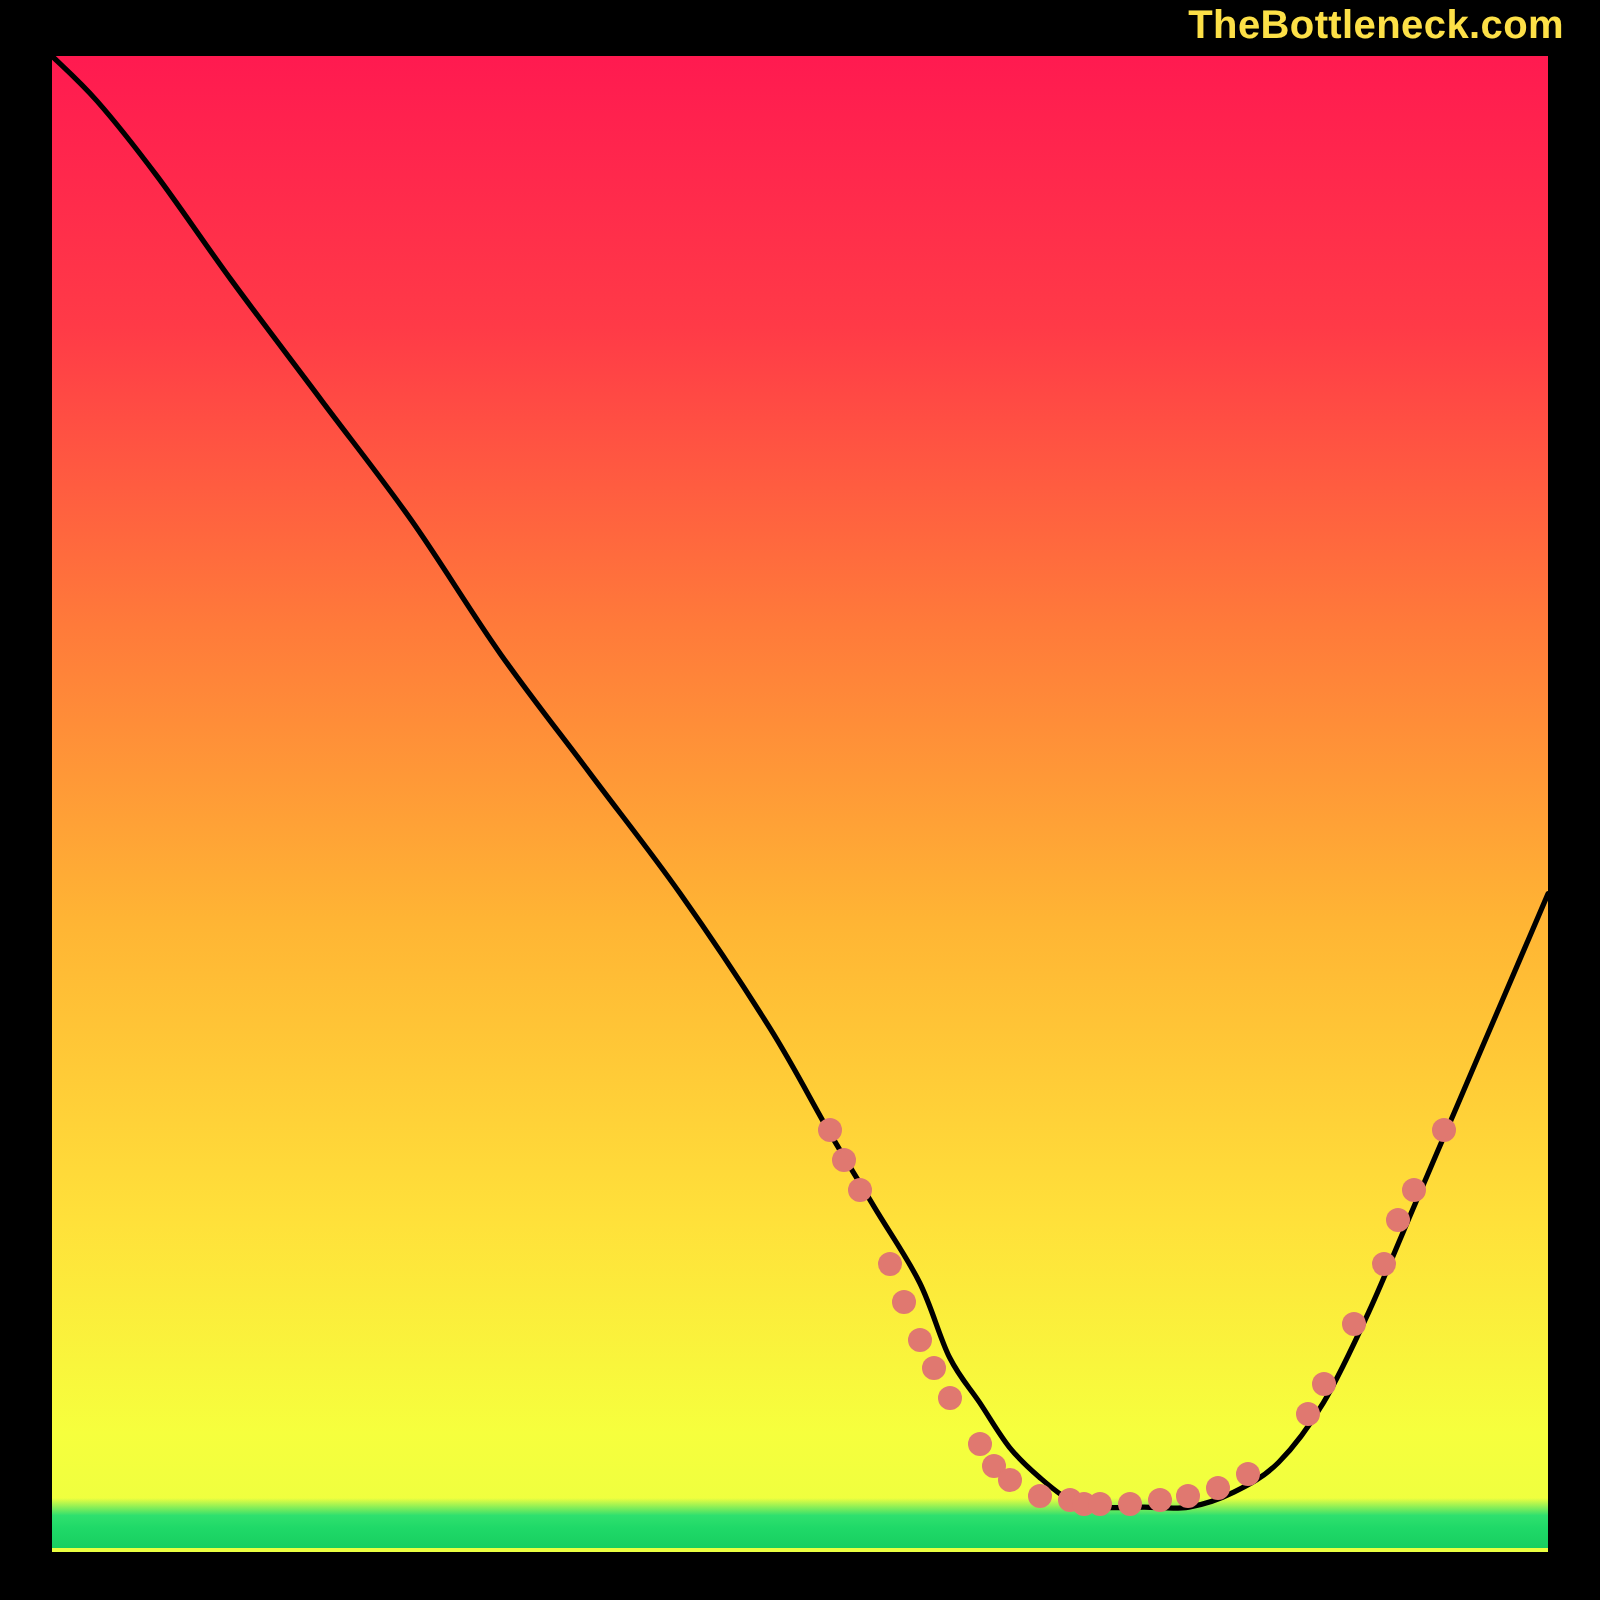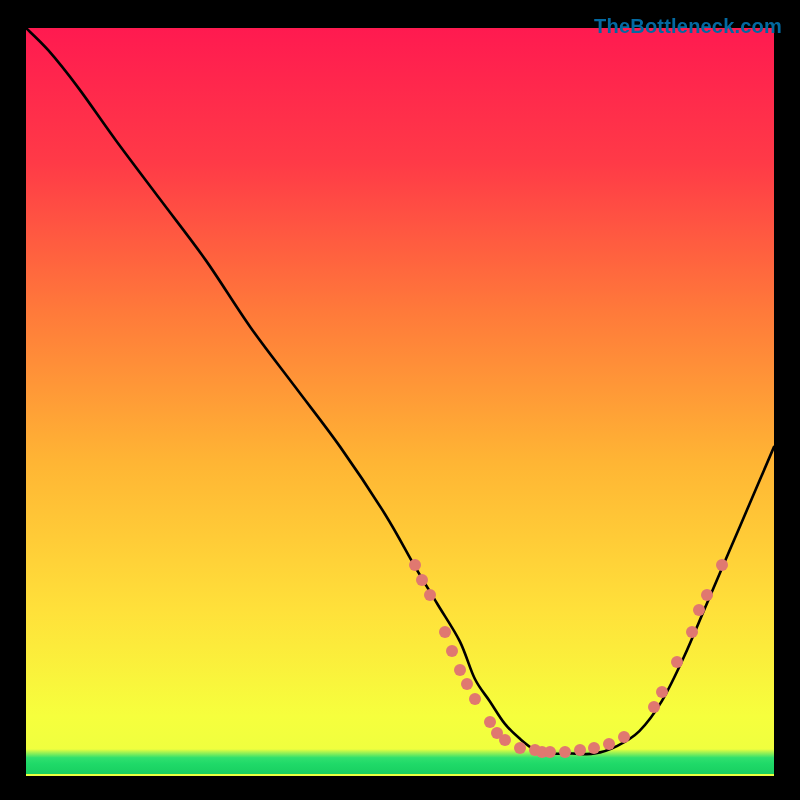--- a/index.html
+++ b/index.html
@@ -11,26 +11,26 @@
     overflow: hidden;
   }
   .frame {
     position: relative;
     width: 800px;
     height: 800px;
     background: #000;
   }
   .watermark {
     position: absolute;
-    top: 15px;
+    top: 2px;
     right: 18px;
     font-family: Arial, Helvetica, sans-serif;
     font-size: 20px;
     font-weight: 600;
-    color: #0369a1;
+    color: #fde047;
     letter-spacing: 0.2px;
     z-index: 20;
   }
   .plot-area {
     position: absolute;
     left: 26px;
     top: 28px;
     width: 748px;
     height: 746px;
     z-index: 1;

